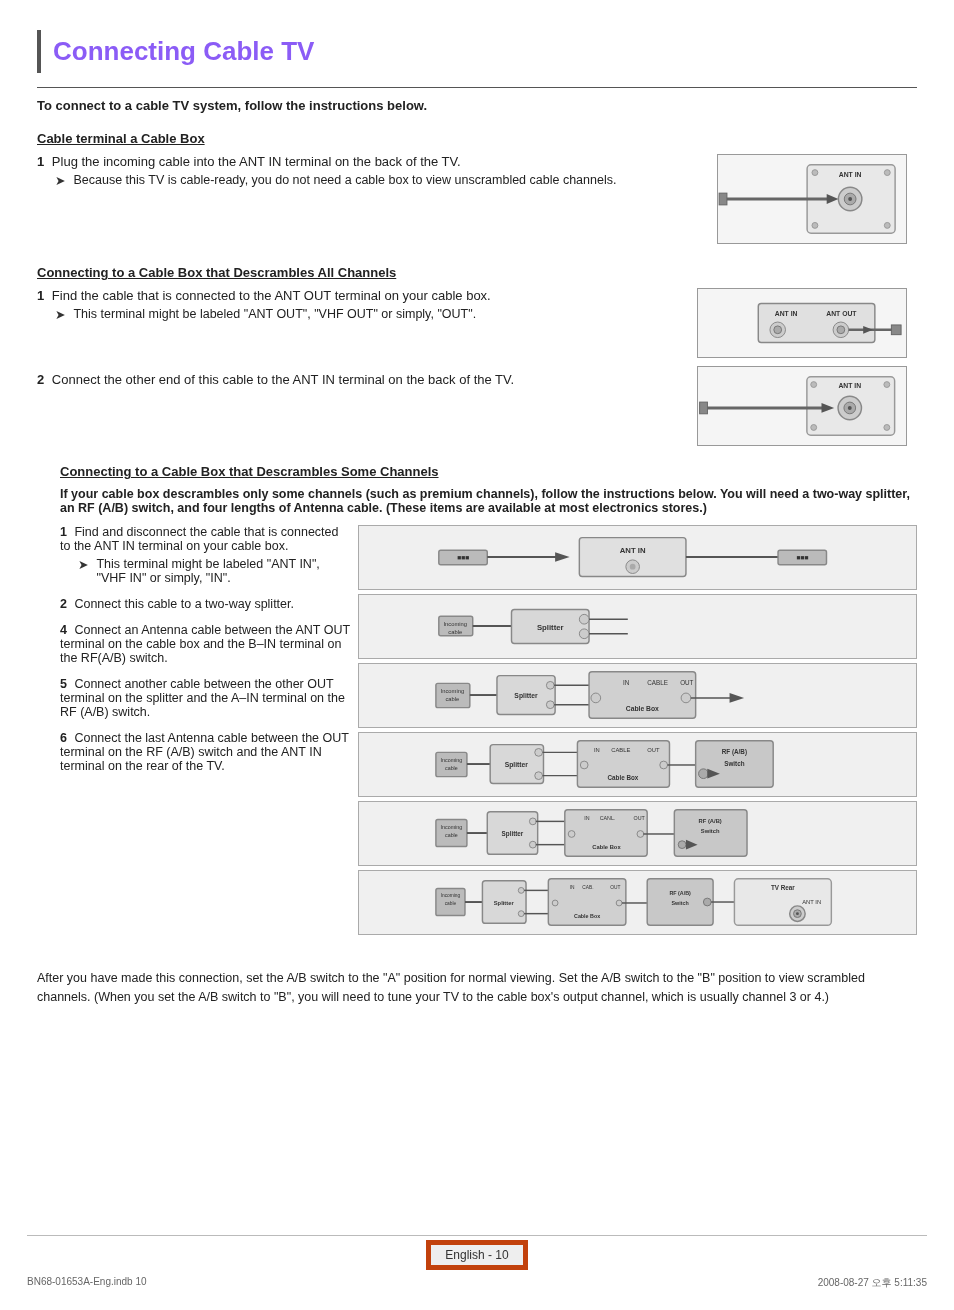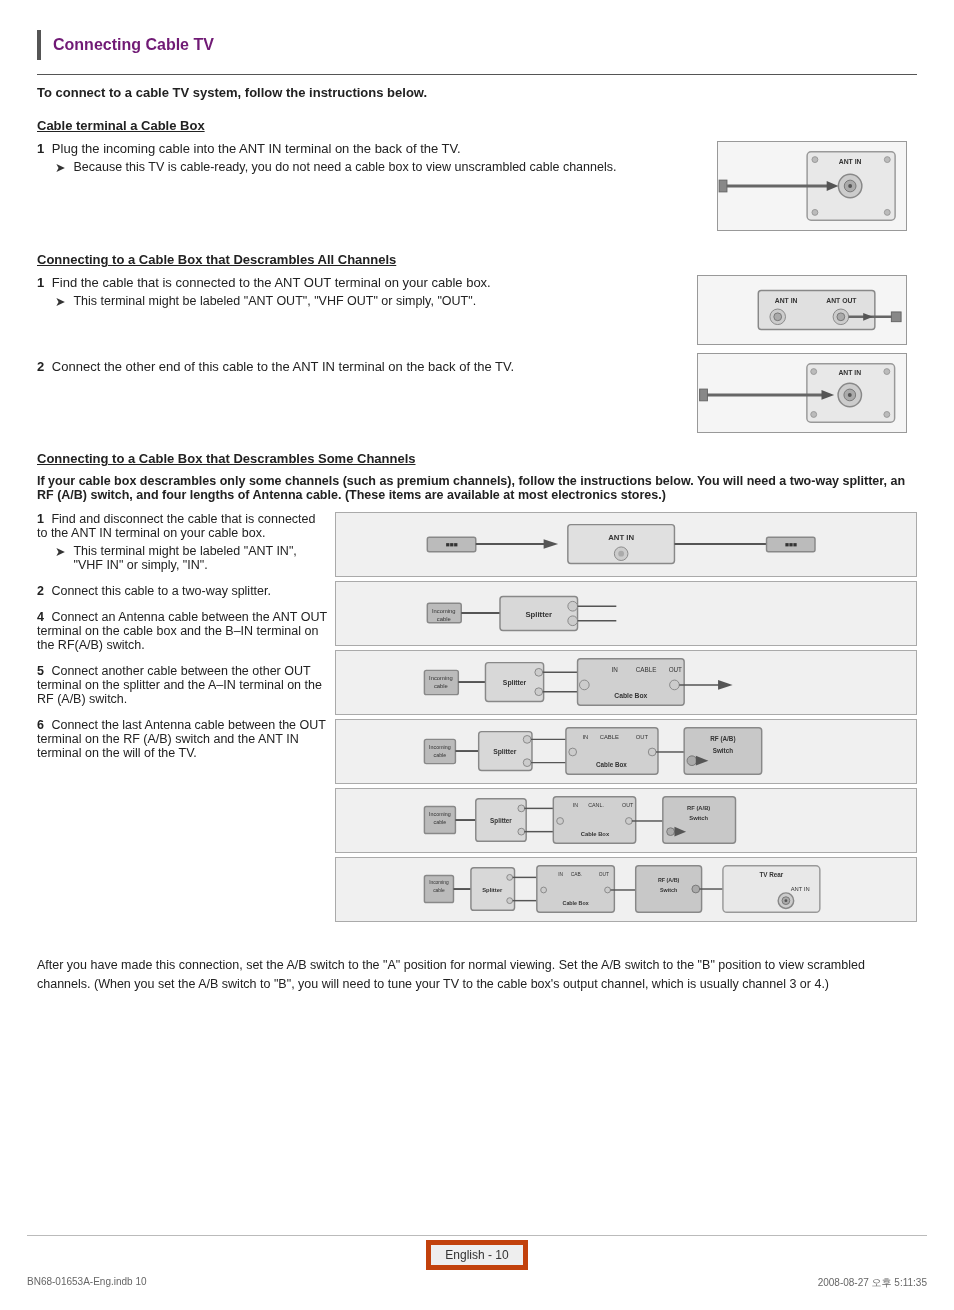--- a/index.html
+++ b/index.html
@@ -19,23 +19,23 @@
       padding: 30px 10px 60px 10px;
     }
 
     
     .page-title-bar {
       border-left: 4px solid #555;
       padding: 6px 0 6px 12px;
       margin-bottom: 14px;
     }
     .page-title {
-      font-size: 16px;
+      font-size: 26px;
       font-weight: bold;
-      color: #701a75;
+      color: #8b5cf6;
     }
 
     .subtitle-rule {
       border: none;
       border-top: 1.5px solid #555;
       margin-bottom: 10px;
     }
 
     .intro-text {
       font-weight: bold;
@@ -284,21 +284,21 @@
         <span>This terminal might be labeled "ANT OUT", "VHF OUT" or simply, "OUT".</span>
       </div>
     </div>
 
     <div style="margin-bottom:10px;margin-top:50px;">
       <span class="step-num">2</span>
       <span>Connect the other end of this cable to the ANT IN terminal on the back of the TV.</span>
     </div>
   </div>
 
-  <div class="section-block" style="margin-top:18px;">
+  <div class="section-block" style="margin-top:18px;margin-left:23px;">
     <div class="section-title">Connecting to a Cable Box that Descrambles Some Channels</div>
     <div class="section3-bold">If your cable box descrambles only some channels (such as premium channels), follow the instructions below. You will need a two-way splitter, an RF (A/B) switch, and four lengths of Antenna cable. (These items are available at most electronics stores.)</div>
 
     <div class="section3-layout">
 
       <div class="section3-steps">
 
         <div class="step-block">
           <span class="step-num">1</span>
           <span>Find and disconnect the cable that is connected to the ANT IN terminal on your cable box.</span>
@@ -319,21 +319,21 @@
           <span>Connect an Antenna cable between the ANT OUT terminal on the cable box and the B–IN terminal on the RF(A/B) switch.</span>
         </div>
 
         <div class="step-block">
           <span class="step-num">5</span>
           <span>Connect another cable between the other OUT terminal on the splitter and the A–IN terminal on the RF (A/B) switch.</span>
         </div>
 
         <div class="step-block">
           <span class="step-num">6</span>
-          <span>Connect the last Antenna cable between the OUT terminal on the RF (A/B) switch and the ANT IN terminal on the will of the TV.</span>
+          <span>Connect the last Antenna cable between the OUT terminal on the RF (A/B) switch and the ANT IN terminal on the rear of the TV.</span>
         </div>
       </div>
 
       <div class="section3-diagrams">
 
         <div class="diag-row">
           <svg width="100%" height="100%" viewBox="0 0 420 65">
 
             <rect x="5" y="25" width="50" height="15" rx="2" fill="#bbb" stroke="#888" stroke-width="1.5"></rect>
             <text x="30" y="35" font-size="7" text-anchor="middle" fill="#333" font-weight="bold">■■■</text>

